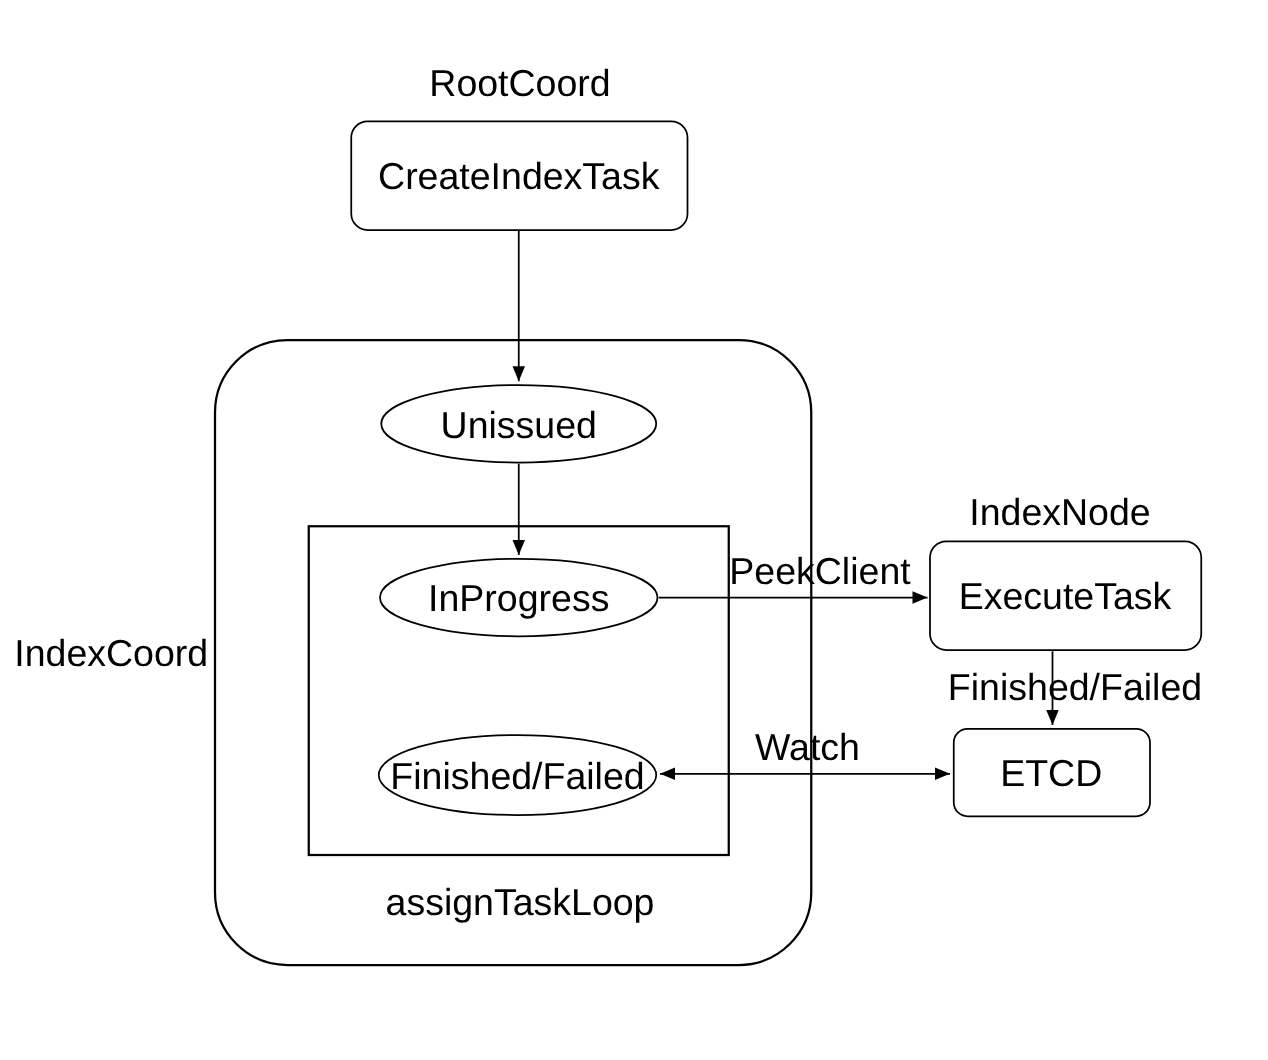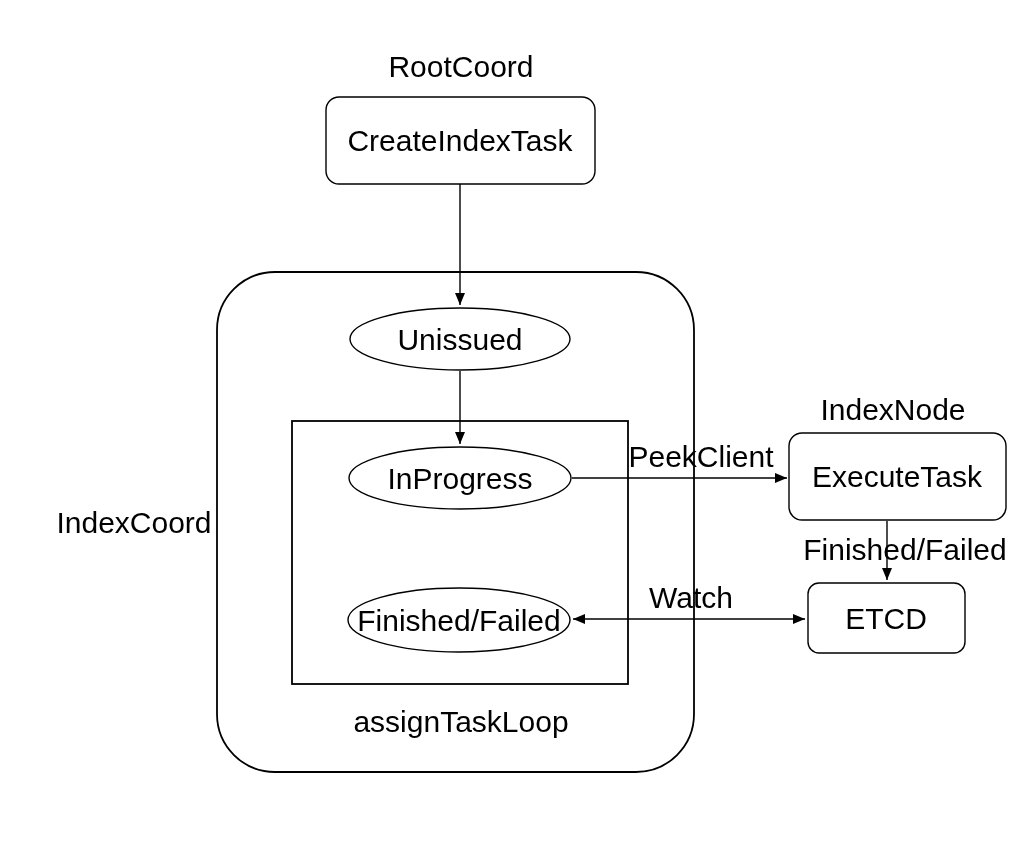--- a/index.html
+++ b/index.html
@@ -7,21 +7,20 @@
     padding: 0;
     width: 1014px;
     height: 848px;
     background: #ffffff;
     overflow: hidden;
   }
   .diagram-wrap {
     position: relative;
     width: 834px;
     height: 848px;
-    margin-left: 45px;
   }
   svg text {
     font-family: "Liberation Sans", sans-serif;
     font-size: 30px;
     fill: #000000;
     text-anchor: middle;
   }
   .node-shape {
     fill: #ffffff;
     stroke: #000000;

